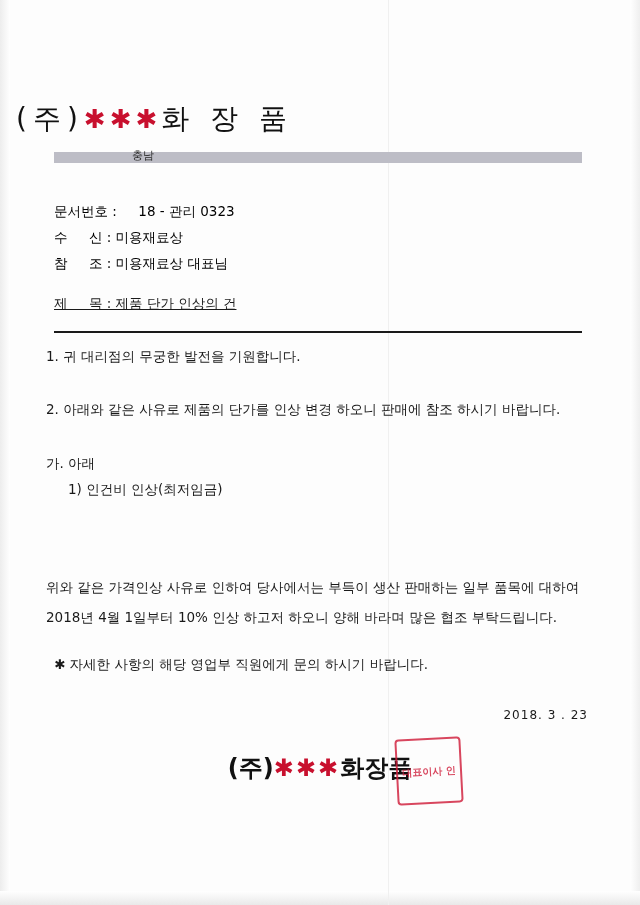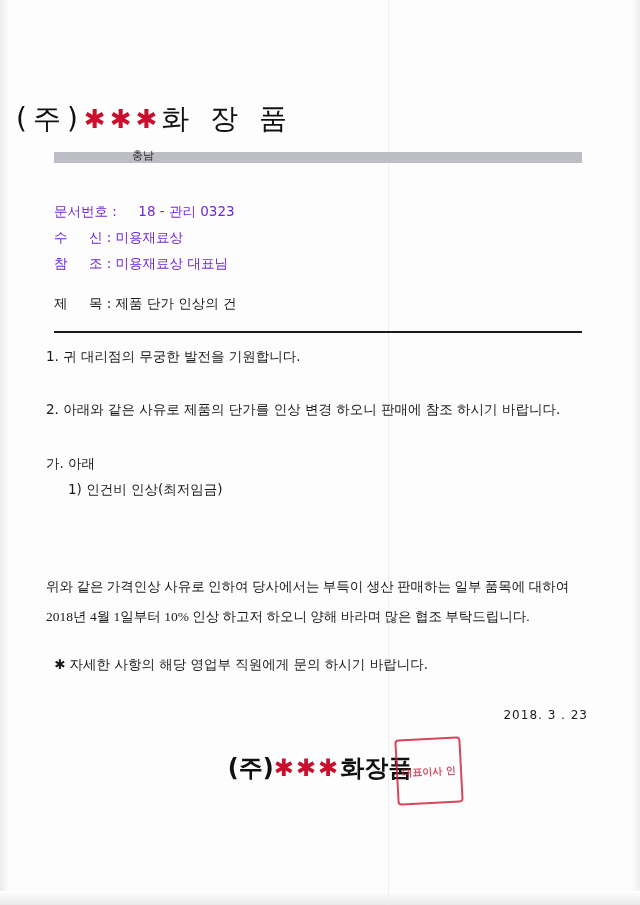--- a/index.html
+++ b/index.html
@@ -74,29 +74,30 @@
     color: #2a2a2a;
     background: transparent;
   }
 
   .meta {
     position: absolute;
     left: 54px; top: 198px;
     width: 520px;
     font-size: 13.5px;
     line-height: 26px;
-    color: #6d28d9;
+    color: #000000;
   }
   .meta-row { white-space: pre; }
 
   .subject {
     position: absolute;
     left: 54px; top: 295px;
     font-size: 13.5px;
     white-space: pre;
+    text-decoration: underline;
   }
 
   .rule {
     position: absolute;
     left: 54px; top: 331px;
     width: 528px; height: 2px;
     background: #1a1a1a;
   }
 
   .body-block {
@@ -104,21 +105,21 @@
     left: 46px; top: 348px;
     width: 560px;
     font-size: 13.5px;
     color: #1a1a1a;
   }
   .p1 { position: absolute; left: 0; top: 0; }
   .p2 { position: absolute; left: 0; top: 53px; }
   .p3 { position: absolute; left: 0; top: 107px; }
   .list { position: absolute; left: 0; top: 133px; }
   .list-item { margin: 0 0 24px 0; padding-left: 22px; }
-  .p4 { position: absolute; left: 0; top: 224px; line-height: 30px; font-family: Liberation Serif, serif; }
+  .p4 { position: absolute; left: 0; top: 224px; line-height: 30px; }
   .p5 { position: absolute; left: 8px; top: 308px; }
 
   .date {
     position: absolute;
     left: 0; top: 708px;
     width: 588px;
     text-align: right;
     font-size: 12px;
     letter-spacing: 1px;
   }

